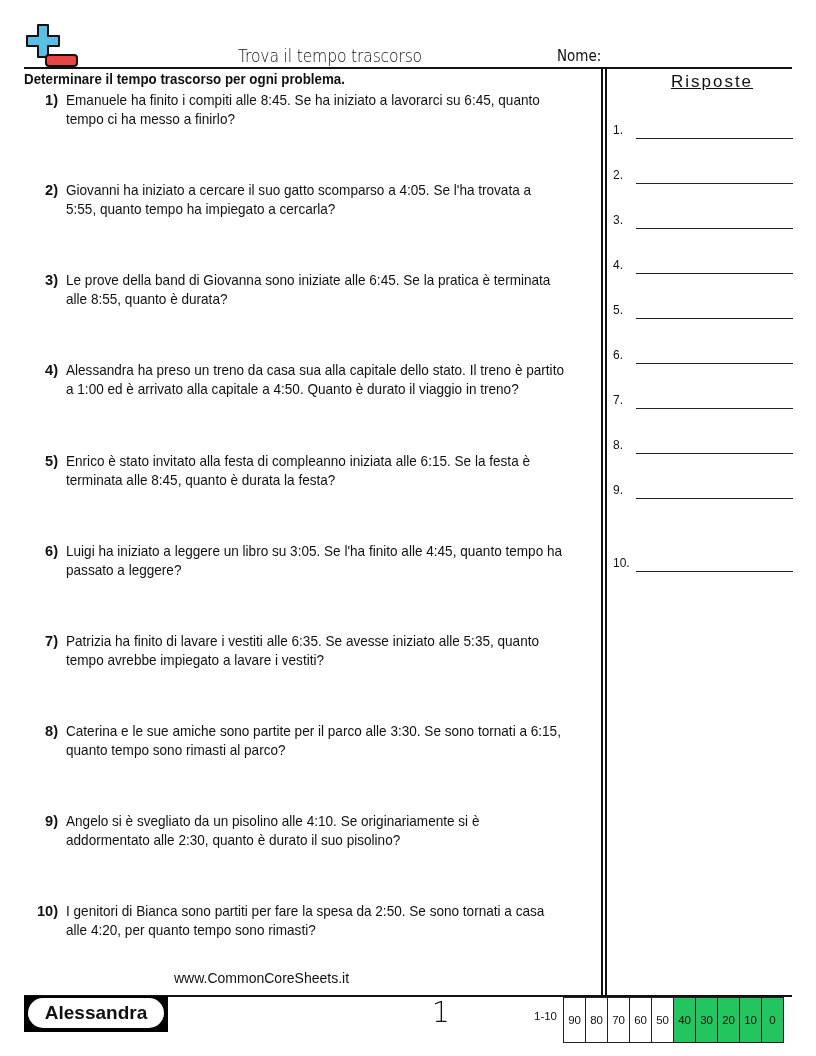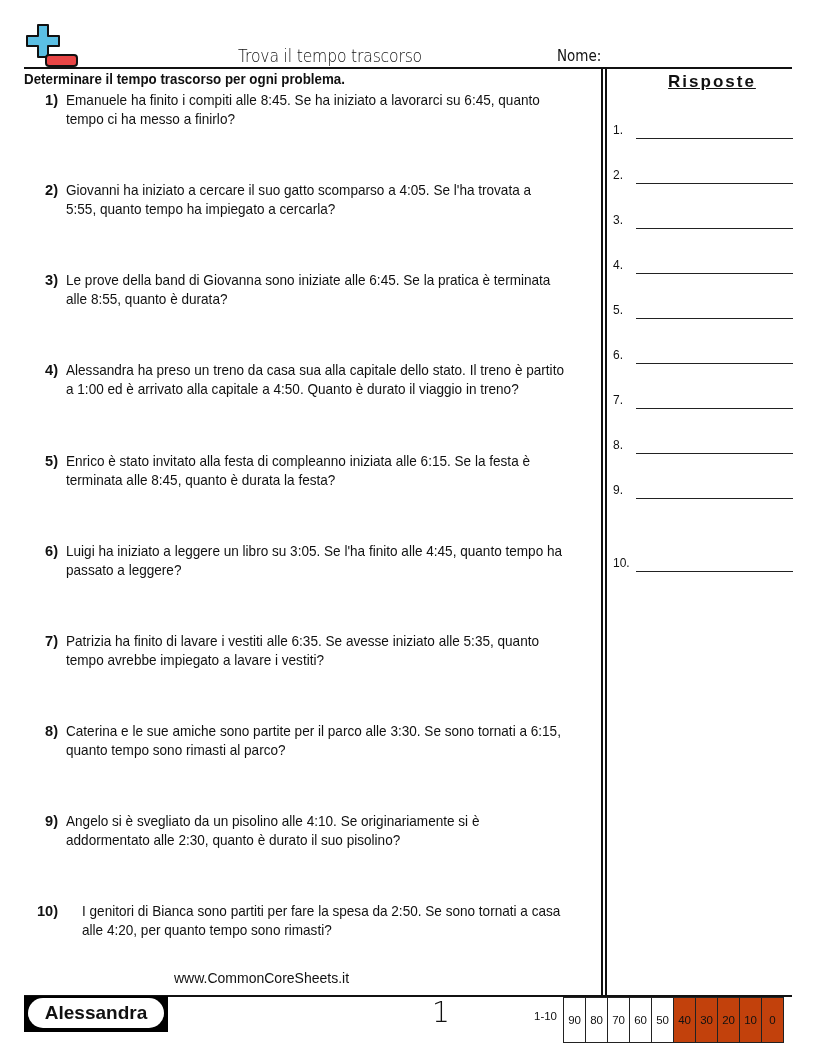--- a/index.html
+++ b/index.html
@@ -5,37 +5,37 @@
   html, body { margin:0; padding:0; background:#fff; }
   body { width:816px; height:1056px; position:relative; overflow:hidden; font-family:"Liberation Sans", sans-serif; color:#111; }
   .abs { position:absolute; }
   #logo { left:24px; top:24px; width:56px; height:44px; }
   #title { left:160px; top:46px; width:340px; text-align:center; font-size:17px; font-family:"DejaVu Sans", sans-serif; font-weight:300; letter-spacing:-0.2px; transform:scaleX(0.92); transform-origin:center; }
   #name-label { left:557px; top:47px; font-size:15px; font-family:"DejaVu Sans", sans-serif; transform:scaleX(0.9); transform-origin:left; }
   #header-rule { left:24px; top:67px; width:768px; height:2px; background:#111; }
   #instructions { left:24px; top:71px; font-size:14.5px; font-weight:bold; transform:scaleX(0.92); transform-origin:left; white-space:nowrap; }
   .vline { position:absolute; top:69px; height:926px; width:2px; background:#111; }
   #v1 { left:601px; } #v2 { left:605px; }
-  #answers-title { left:608px; top:72px; width:208px; text-align:center; font-size:17px; font-weight:bold; letter-spacing:2px; text-decoration:underline; }
+  #answers-title { left:608px; top:72px; width:208px; text-align:center; font-size:17px; font-weight:normal; letter-spacing:2px; text-decoration:underline; }
   .q { position:absolute; left:20px; width:582px; font-size:14.6px; line-height:19px; display:flex; }
   .q .num { width:38px; text-align:right; font-weight:bold; padding-right:8px; flex-shrink:0; }
   .q .txt { flex:1; transform:scaleX(0.93); transform-origin:left; width:590px; }
   .ans { position:absolute; left:613px; width:180px; height:20px; }
   .ans .n { position:absolute; left:0; bottom:2px; font-size:12px; }
   .ans .line { position:absolute; left:23px; right:0; bottom:0; height:1.5px; background:#222; }
   #footer-rule { left:24px; top:995px; width:768px; height:1.5px; background:#111; }
   #brand-box { left:24px; top:996px; width:144px; height:36px; background:#000; }
   #brand-pill { left:28px; top:998px; width:136px; height:30px; background:#fff; border-radius:15px; text-align:center; line-height:30px; font-weight:bold; font-size:19px; }
   #site { left:174px; top:970px; font-size:14px; }
   #page-num { left:432px; top:996px; font-size:28px; font-family:"DejaVu Sans", sans-serif; font-weight:300; }
   #score { left:528px; top:997px; display:flex; font-size:11.5px; }
   #score .lab { padding:13px 6px; }
   #score .cell { width:21px; text-align:center; border:1px solid #222; border-left:none; padding:16px 0; }
   #score .cell.first { border-left:1px solid #222; }
-  #score .cell.low { background:#c2410c; }
+  #score .cell.low { background:#22c55e; }
 </style>
 </head>
 <body>
 
 <svg id="logo" class="abs" viewBox="0 0 56 44">
   <path d="M14 1 h10 v11 h11 v10 h-11 v11 h-10 v-11 h-11 v-10 h11 z" fill="#5bbfe3" stroke="#111" stroke-width="2" stroke-linejoin="round"></path>
   <rect x="22" y="31" width="31" height="11" rx="3" fill="#e84545" stroke="#111" stroke-width="2"></rect>
 </svg>
 
 <div id="title" class="abs">Trova il tempo trascorso</div>
@@ -79,21 +79,21 @@
       <span class="txt">Patrizia ha finito di lavare i vestiti alle 6:35. Se avesse iniziato alle 5:35, quanto tempo avrebbe impiegato a lavare i vestiti?</span>
     </div>
     <div class="q" style="top: 722px;">
       <span class="num">8)</span>
       <span class="txt">Caterina e le sue amiche sono partite per il parco alle 3:30. Se sono tornati a 6:15, quanto tempo sono rimasti al parco?</span>
     </div>
     <div class="q" style="top: 812px;">
       <span class="num">9)</span>
       <span class="txt">Angelo si è svegliato da un pisolino alle 4:10. Se originariamente si è addormentato alle 2:30, quanto è durato il suo pisolino?</span>
     </div>
-    <div class="q" style="top: 902px; gap: 16px;">
+    <div class="q" style="top: 902px;">
       <span class="num">10)</span>
       <span class="txt">I genitori di Bianca sono partiti per fare la spesa da 2:50. Se sono tornati a casa alle 4:20, per quanto tempo sono rimasti?</span>
     </div>
   </div>
 <div id="answer-lines">
     <div class="ans" style="top: 119px;">
       <span class="n">1.</span>
       <span class="line"></span>
     </div>
     <div class="ans" style="top: 164px;">

